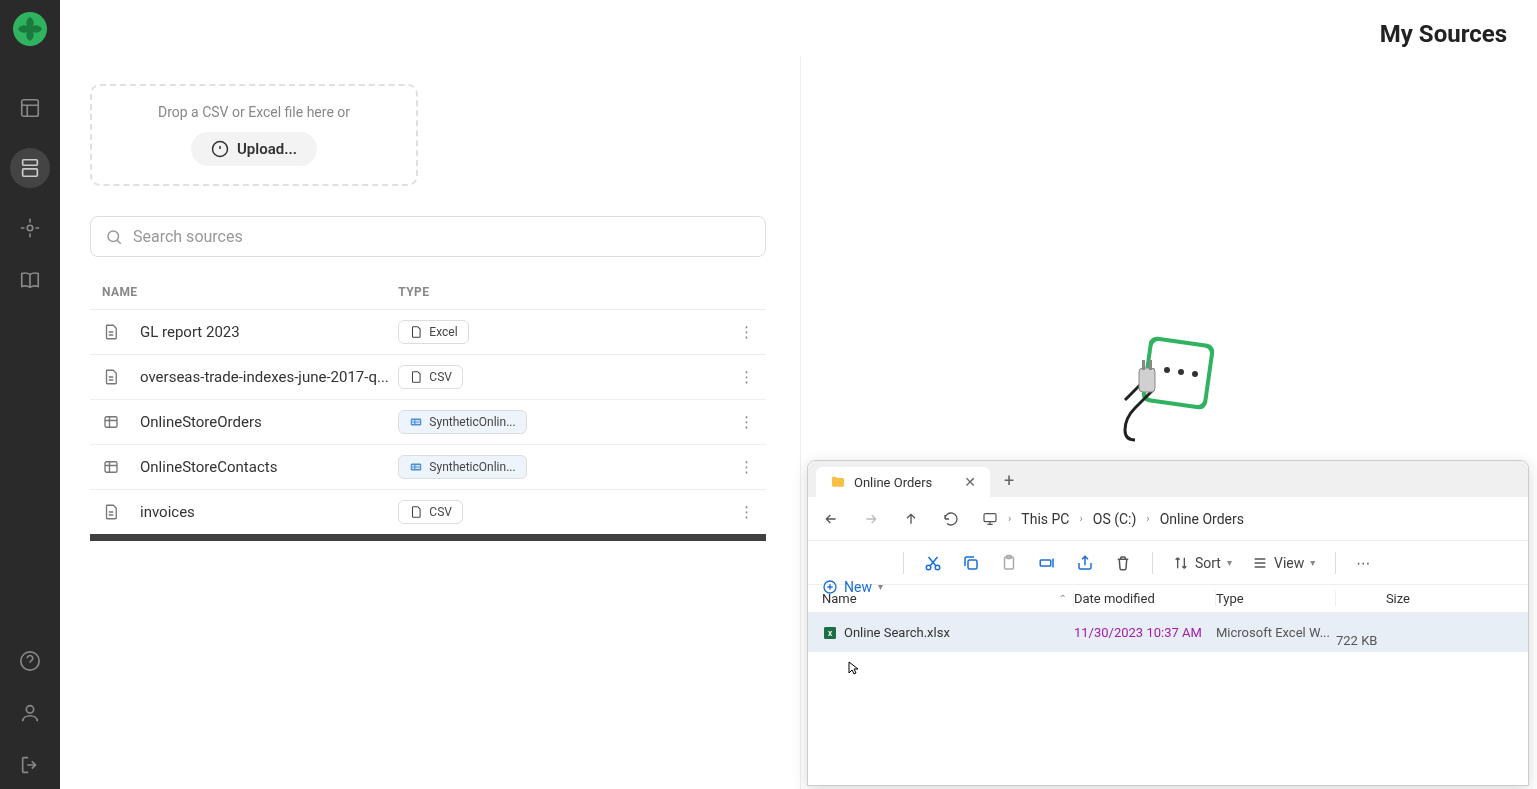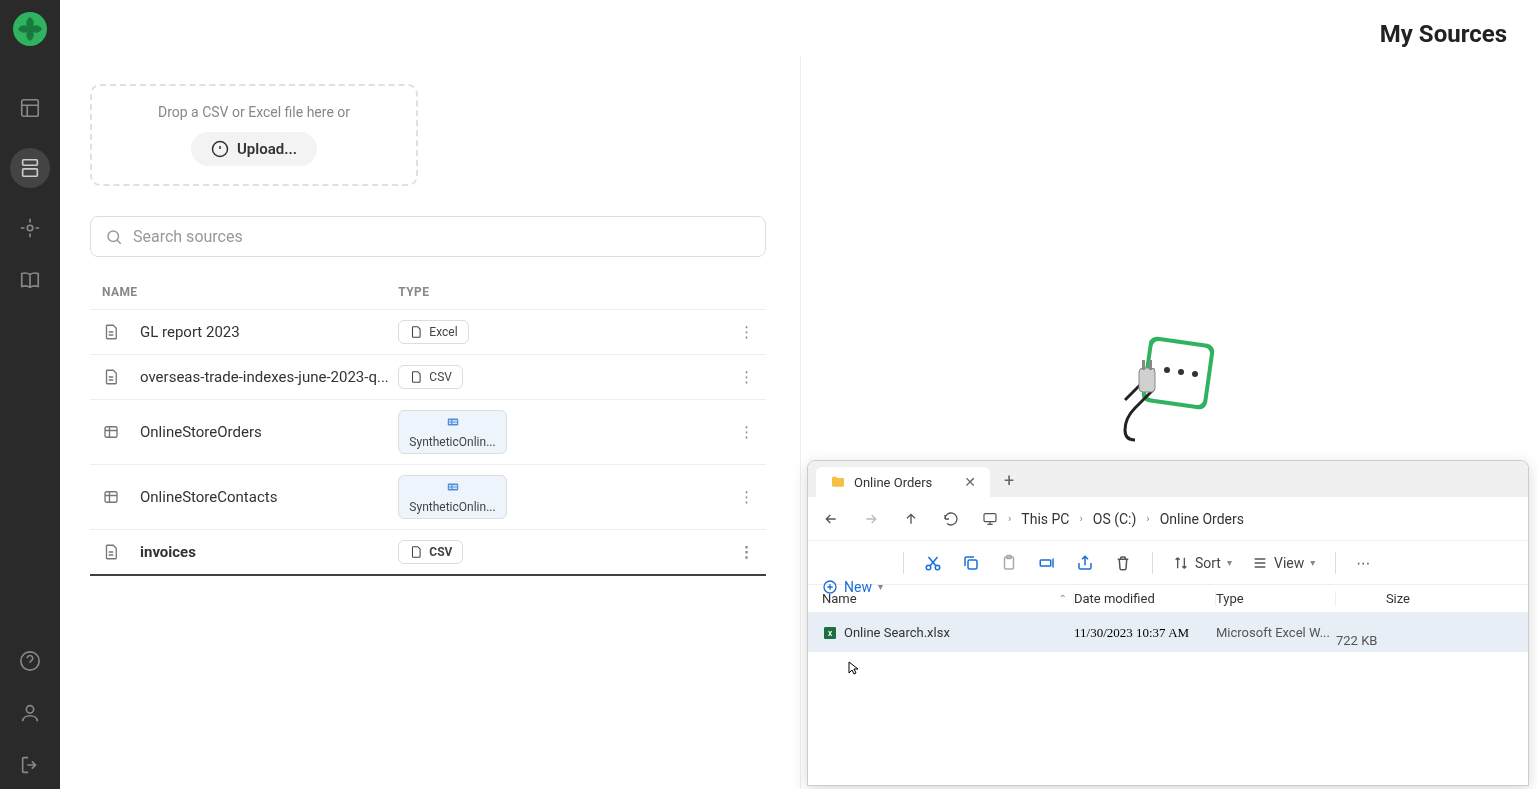--- a/index.html
+++ b/index.html
@@ -29,25 +29,25 @@
 .search-box input { border: none; outline: none; font-size: 16px; flex: 1; color: #333; }
 .search-box input::placeholder { color: #999; }
 
 .table { width: 676px; }
 .thead { display: flex; padding: 10px 12px; font-size: 12px; font-weight: 700; color: #888; letter-spacing: 0.4px; }
 .col-name { width: 300px; }
 .col-type { width: 320px; }
 .col-menu { width: 40px; text-align: right; }
 
 .trow { display: flex; align-items: center; padding: 10px 12px; border-top: 1px solid #eee; font-size: 15px; color: #333; }
-.trow:last-child { border-bottom: 2px solid #404040; font-weight: bold; }
+.trow:last-child { border-bottom: 7px solid #404040; }
 .trow .col-name { display: flex; align-items: center; gap: 20px; white-space: nowrap; overflow: hidden; text-overflow: ellipsis; }
 .name-text { overflow: hidden; text-overflow: ellipsis; }
 .type-badge { display: inline-flex; align-items: center; gap: 6px; border: 1px solid #ddd; border-radius: 6px; padding: 4px 10px; font-size: 12px; color: #444; max-width: 150px; }
-.type-badge.synth { background: #eef4fb; flex-direction: column; }
+.type-badge.synth { background: #eef4fb; }
 .type-badge span { overflow: hidden; text-overflow: ellipsis; white-space: nowrap; }
 .row-icon { width: 18px; height: 18px; color: #777; flex-shrink: 0; }
 .menu-dots { color: #888; cursor: pointer; }
 
 
 .vdiv { position: absolute; left: 800px; top: 56px; bottom: 0; width: 1px; background: #eee; }
 .illus { position: absolute; left: 1115px; top: 330px; width: 100px; height: 120px; }
 
 
 .explorer { position: absolute; left: 807px; top: 460px; width: 722px; height: 326px; background: #fff; border: 1px solid #ccc; border-top-left-radius: 8px; border-top-right-radius: 8px; box-shadow: 0 4px 16px rgba(0,0,0,0.15); overflow: hidden; }
@@ -74,21 +74,21 @@
 .ex-header { display: flex; padding: 6px 14px; font-size: 13px; color: #333; border-bottom: 1px solid #eee; }
 .ex-h-name { width: 252px; display: flex; align-items: center; gap: 6px; }
 .ex-h-date { width: 142px; }
 .ex-h-type { width: 120px; }
 .ex-h-size { width: 80px; text-align: right; }
 .ex-header > div { border-right: 1px solid #eee; padding-right: 6px; }
 .ex-header > div:last-child { border-right: none; }
 
 .ex-row { display: flex; padding: 4px 14px; font-size: 13px; color: #333; background: #e8eef5; align-items: center; }
 .ex-r-name { width: 252px; display: flex; align-items: center; gap: 6px; }
-.ex-r-date { width: 142px; color: #000000; font-family: Liberation Serif, serif; }
+.ex-r-date { width: 142px; color: #a21caf; }
 .ex-r-type { width: 120px; color: #555; overflow: hidden; text-overflow: ellipsis; white-space: nowrap; }
 .ex-r-size { width: 80px; text-align: left; color: #555; margin-top: 16px; }
 .xlsx-icon { width: 16px; height: 16px; }
 
 .cursor { position: absolute; left: 847px; top: 660px; width: 16px; height: 16px; pointer-events: none; }
 </style>
 </head>
 <body>
 
 <div class="sidebar">
@@ -190,21 +190,21 @@
               <span>Excel</span>
             </span></div>
           <div class="col-menu"><span class="menu-dots">⋮</span></div>
         </div>
         <div class="trow">
           <div class="col-name">
             <svg class="row-icon" viewBox="0 0 24 24" fill="none" stroke="currentColor" stroke-width="1.8">
               <path d="M7 3h8l4 4v13a1 1 0 0 1-1 1H7a1 1 0 0 1-1-1V4a1 1 0 0 1 1-1z"></path>
               <path d="M9 12h6M9 16h6"></path>
             </svg>
-            <span class="name-text">overseas-trade-indexes-june-2023-q...</span>
+            <span class="name-text">overseas-trade-indexes-june-2017-q...</span>
           </div>
           <div class="col-type"><span class="type-badge ">
               <svg width="14" height="14" viewBox="0 0 24 24" fill="none" stroke="currentColor" stroke-width="1.8">
                 <path d="M7 3h8l4 4v13a1 1 0 0 1-1 1H7a1 1 0 0 1-1-1V4a1 1 0 0 1 1-1z"></path>
               </svg>
               <span>CSV</span>
             </span></div>
           <div class="col-menu"><span class="menu-dots">⋮</span></div>
         </div>
         <div class="trow">

